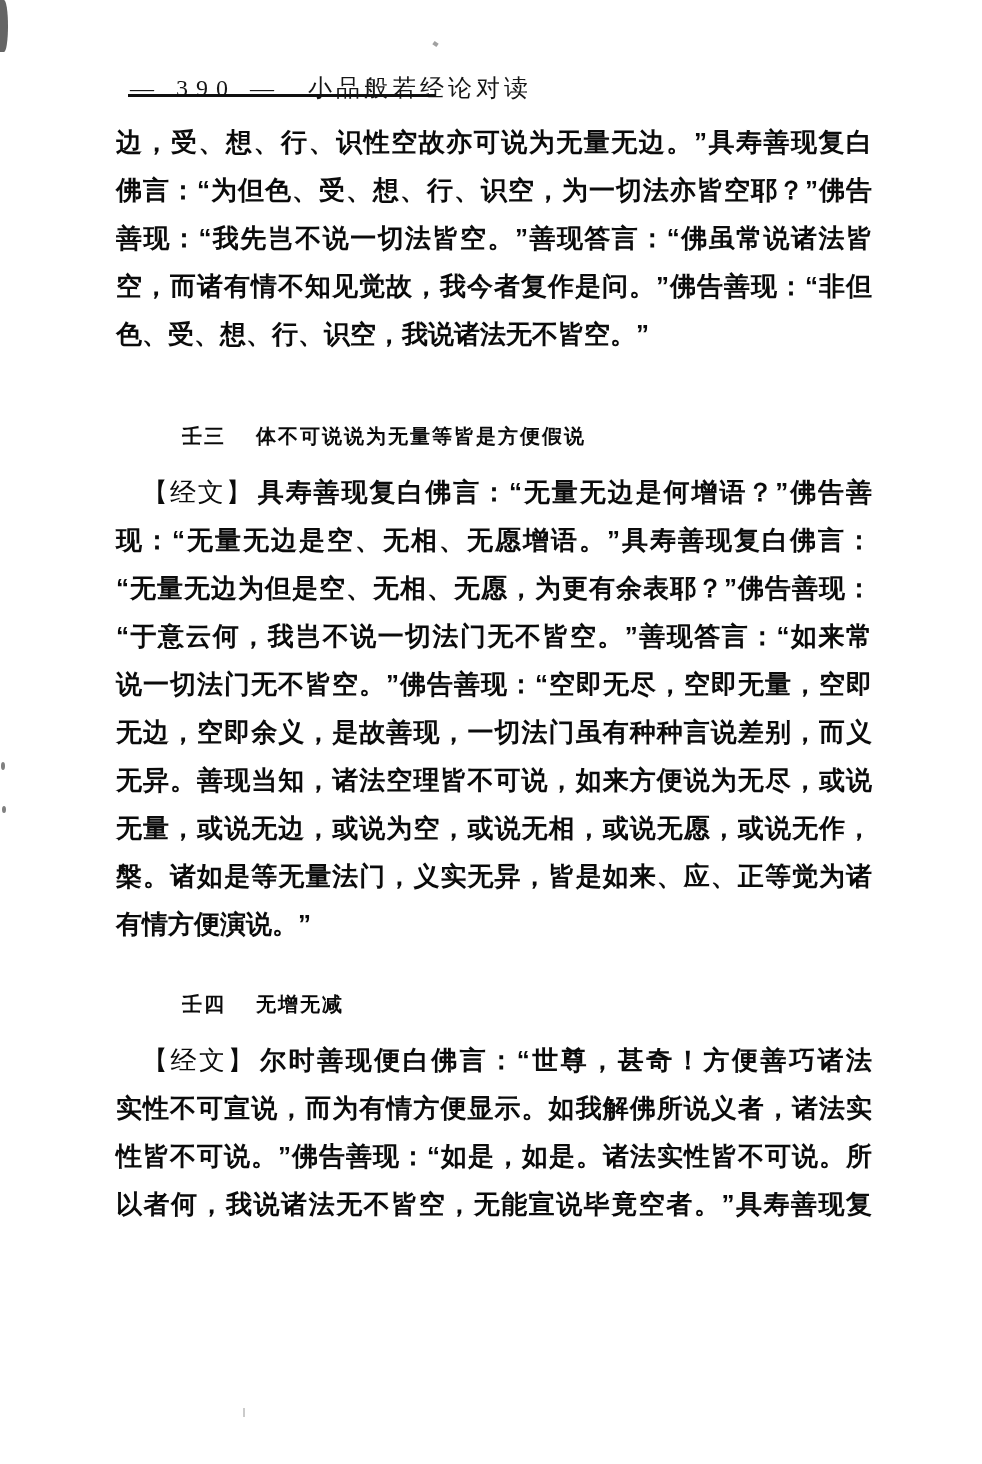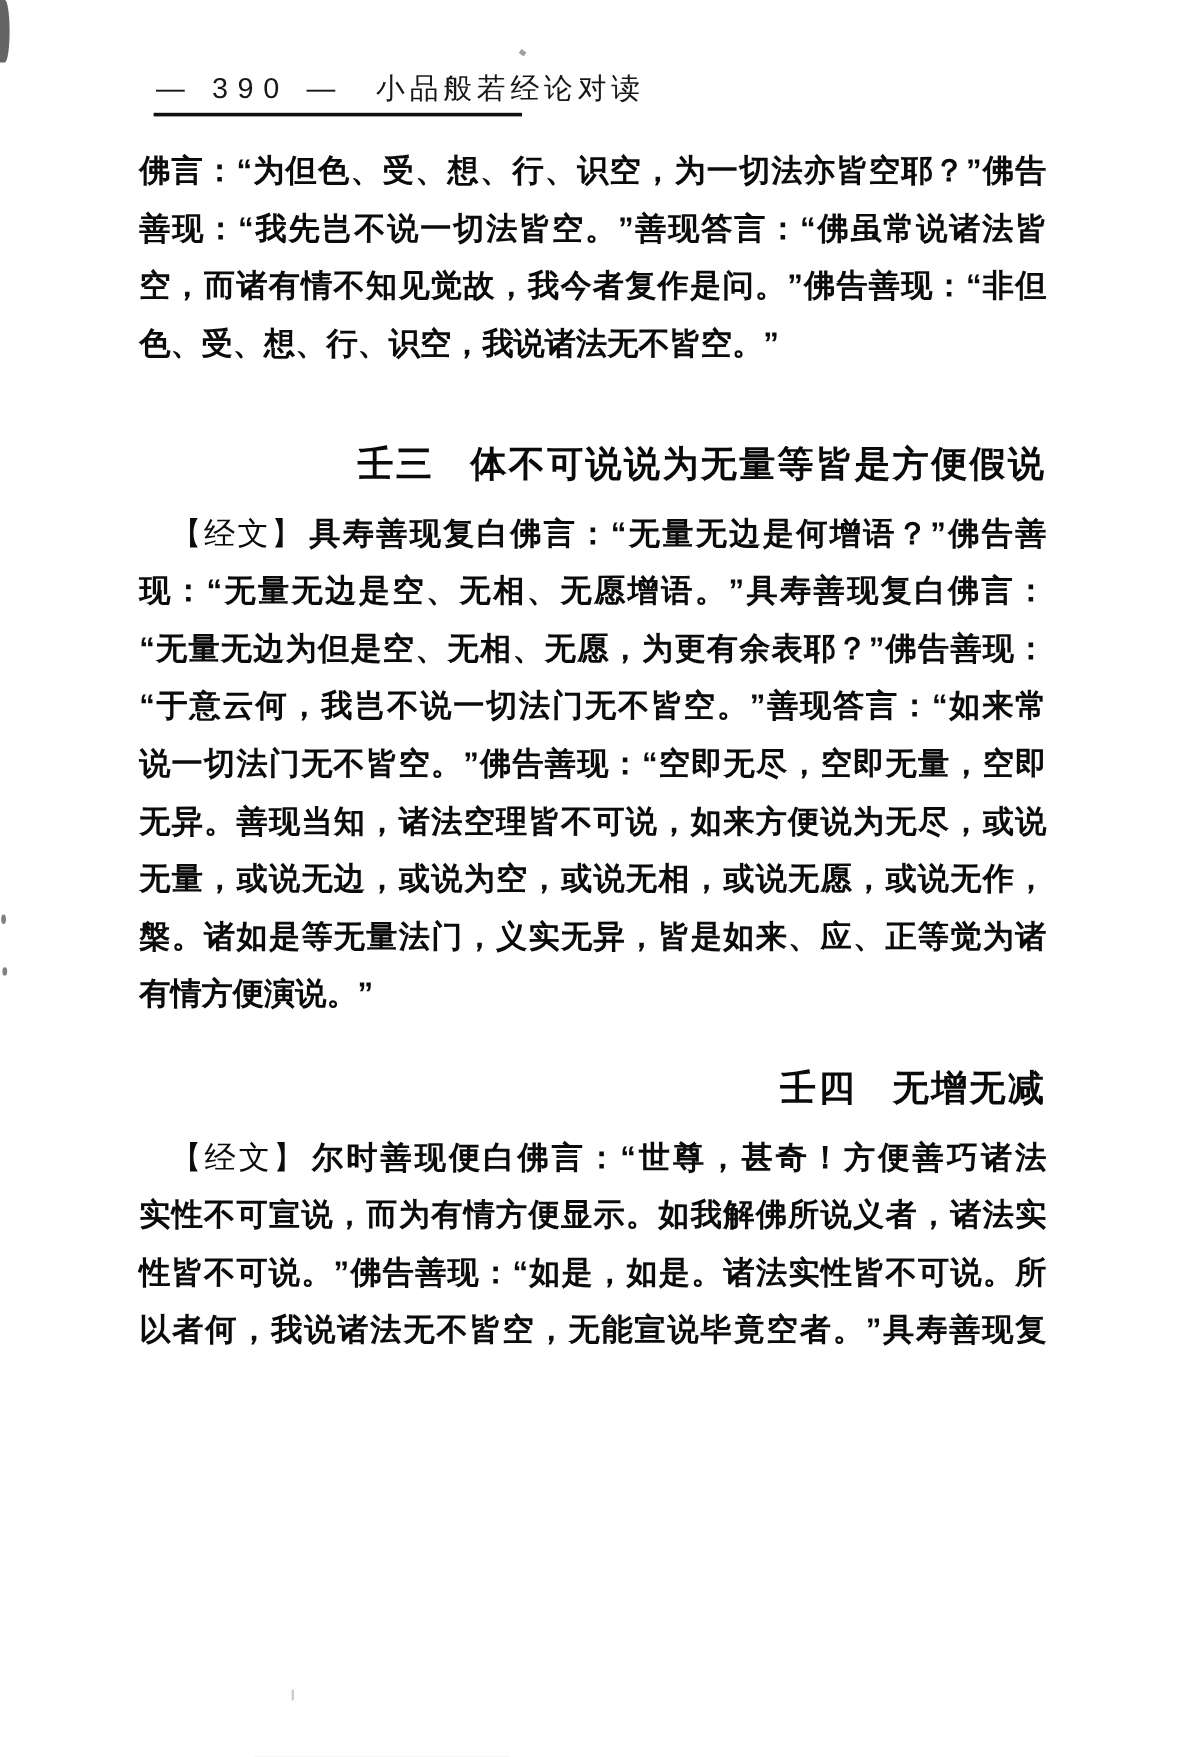--- a/index.html
+++ b/index.html
@@ -11,22 +11,22 @@
     background: #ffffff;
     color: #0b0b0b;
     font-family: "Liberation Sans", sans-serif;
     overflow: hidden;
   }
 
   
   .running-head {
     position: absolute;
     left: 130px;
-    top: 58px;
-    font-family: Liberation Sans, sans-serif;
+    top: 72px;
+    font-family: Liberation Serif, serif;
     font-size: 24px;
     color: #161616;
     white-space: nowrap;
   }
   .page-number {
     letter-spacing: 8px;
     margin-right: 26px;
   }
   .book-title {
     letter-spacing: 4px;
@@ -67,26 +67,26 @@
     font-family: Liberation Mono, monospace;
     font-weight: 400;
     margin-right: 4px;
   }
 
   
   .section-heading {
     margin: 54px 0 8px 0;
     padding-left: 66px;
     font-family: "Liberation Serif", serif;
-    font-size: 30px;
+    font-size: 20px;
     font-weight: 700;
     line-height: 48px;
     color: #0a0a0a;
     letter-spacing: 2px;
-    text-align: right;
+    text-align: left;
   }
   .section-heading.second { margin-top: 32px; }
   .heading-number { margin-right: 30px; }
 
   
   .artifact { position: absolute; background: #4a4a4a; }
   .artifact.smudge-left {
     left: 0; top: 658; width: 8px; height: 52px;
     border-radius: 0 60% 60% 0; opacity: .85;
   }
@@ -101,36 +101,38 @@
 <div class="page">
 
   <div class="running-head">
     <span class="page-number">— 390 —</span><span class="book-title">小品般若经论对读</span>
   </div>
   <div class="header-rule"></div>
 
   <div class="text-column">
 
     <div class="paragraph">
+      <div class="text-line">边，受、想、行、识性空故亦可说为无量无边。”具寿善现复白</div>
       <div class="text-line">佛言：“为但色、受、想、行、识空，为一切法亦皆空耶？”佛告</div>
       <div class="text-line">善现：“我先岂不说一切法皆空。”善现答言：“佛虽常说诸法皆</div>
       <div class="text-line">空，而诸有情不知见觉故，我今者复作是问。”佛告善现：“非但</div>
       <div class="text-line short">色、受、想、行、识空，我说诸法无不皆空。”</div>
     </div>
 
     <div class="section-heading">
       <span class="heading-number">壬三</span><span class="heading-title">体不可说说为无量等皆是方便假说</span>
     </div>
 
     <div class="paragraph">
       <div class="text-line first-line"><span class="jingwen-label">【经文】</span><span>具寿善现复白佛言：“无量无边是何增语？”佛告善</span></div>
       <div class="text-line">现：“无量无边是空、无相、无愿增语。”具寿善现复白佛言：</div>
       <div class="text-line">“无量无边为但是空、无相、无愿，为更有余表耶？”佛告善现：</div>
       <div class="text-line">“于意云何，我岂不说一切法门无不皆空。”善现答言：“如来常</div>
       <div class="text-line">说一切法门无不皆空。”佛告善现：“空即无尽，空即无量，空即</div>
+      <div class="text-line">无边，空即余义，是故善现，一切法门虽有种种言说差别，而义</div>
       <div class="text-line">无异。善现当知，诸法空理皆不可说，如来方便说为无尽，或说</div>
       <div class="text-line">无量，或说无边，或说为空，或说无相，或说无愿，或说无作，</div>
       <div class="text-line">槃。诸如是等无量法门，义实无异，皆是如来、应、正等觉为诸</div>
       <div class="text-line short">有情方便演说。”</div>
     </div>
 
     <div class="section-heading second">
       <span class="heading-number">壬四</span><span class="heading-title">无增无减</span>
     </div>
 

